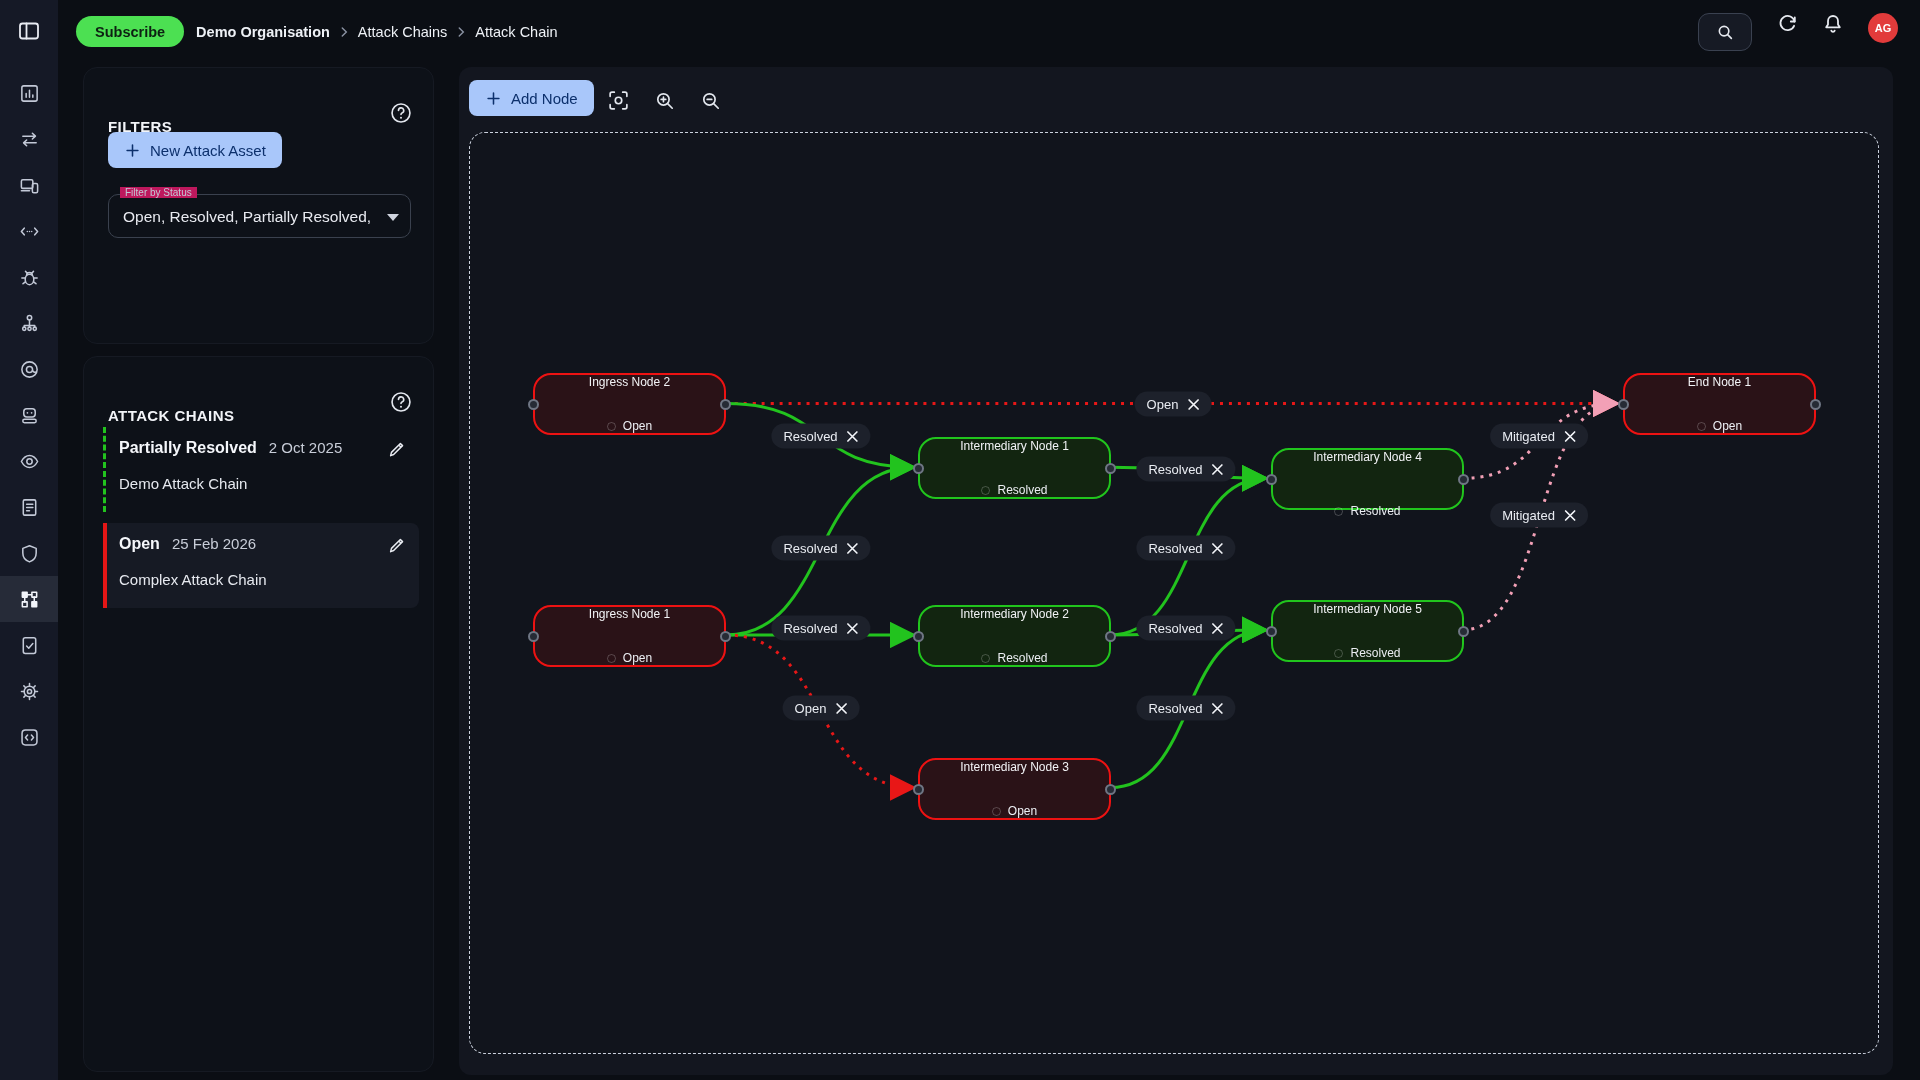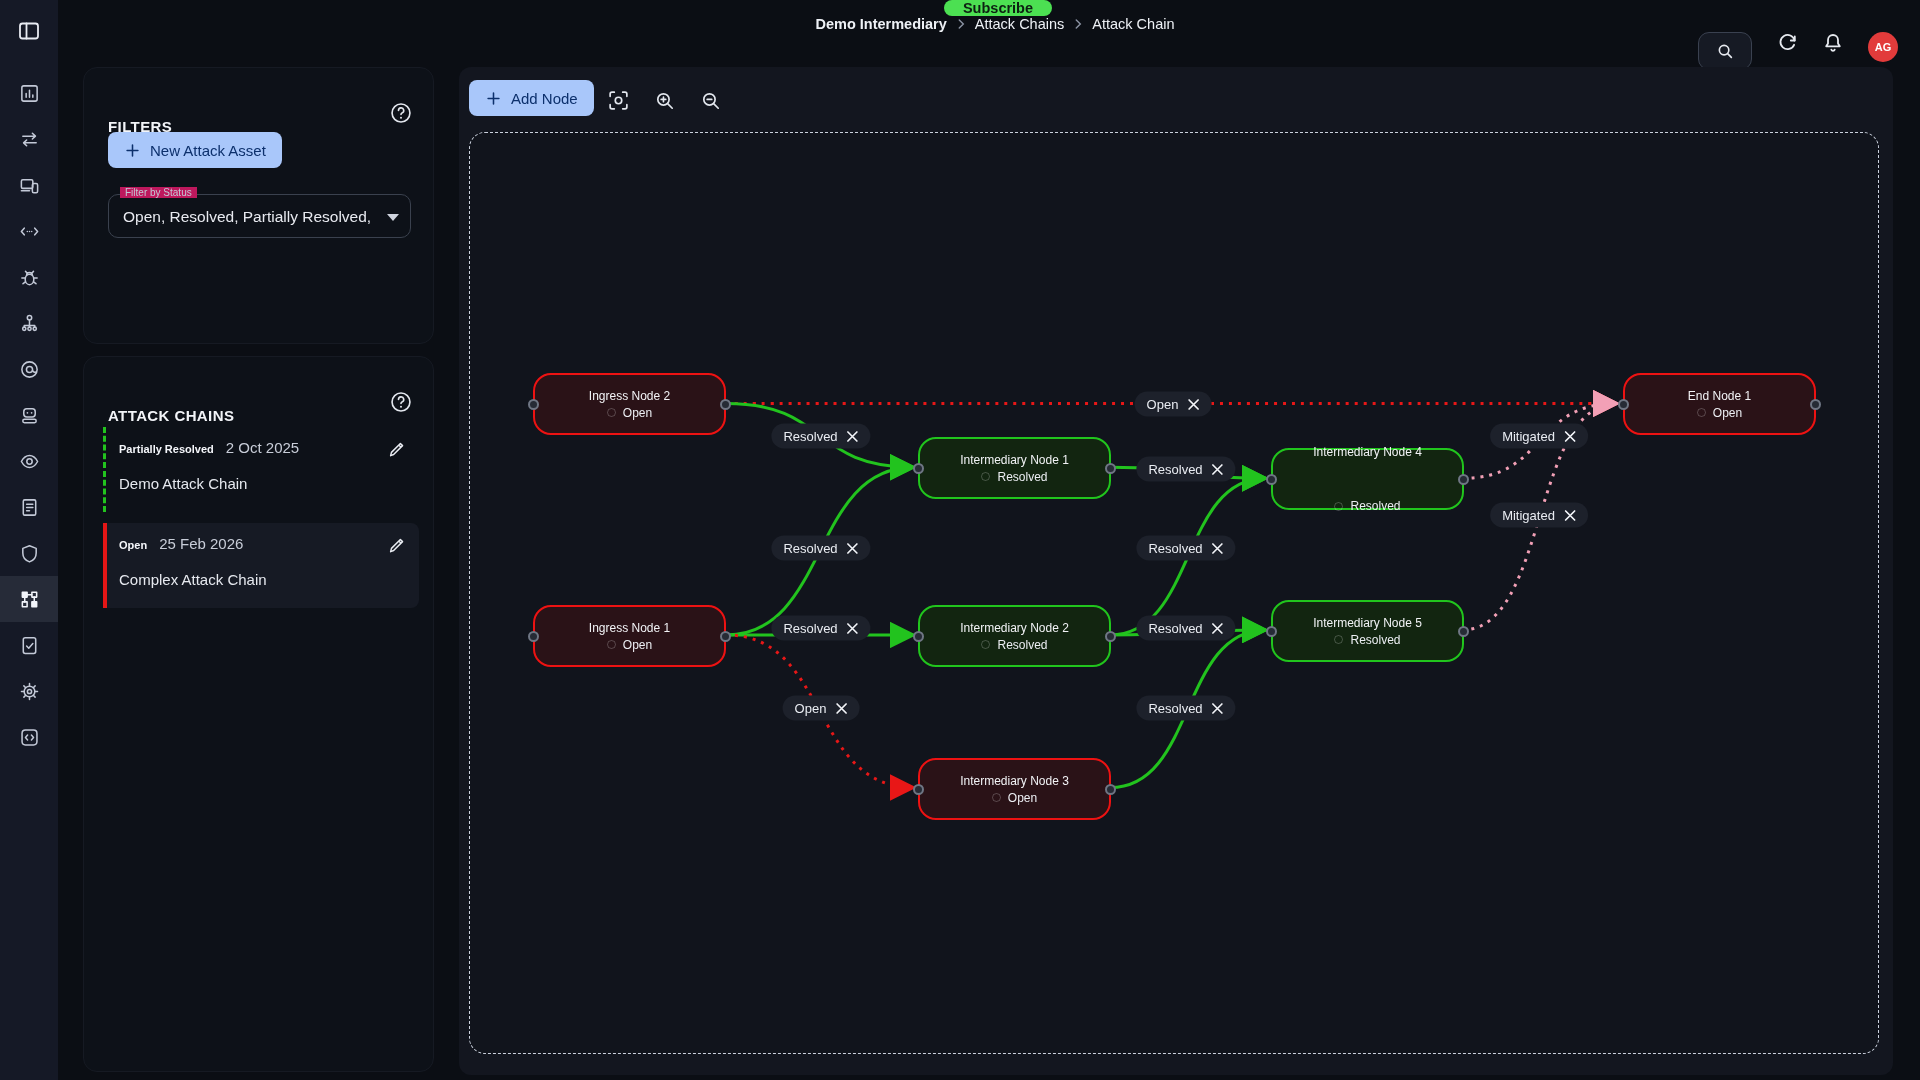--- a/index.html
+++ b/index.html
@@ -1,18 +1,18 @@
 <!DOCTYPE html>
 <html><head>
 <meta charset="utf-8">
 <style>
   * { margin:0; padding:0; box-sizing:border-box; }
   html,body { width:1920px; height:1080px; overflow:hidden; }
   body { background:#0b0e14; font-family:"Liberation Sans", sans-serif; color:#e9ecf2; position:relative; }
-  .abs { position:absolute;flex-direction:column; }
+  .abs { position:absolute; }
   svg.ic { display:block; fill:none; stroke:#c3c9d7; stroke-width:1.6; stroke-linecap:round; stroke-linejoin:round; }
 
   
   #sidebar { left:0; top:0; width:58px; height:1080px; background:#151926; }
   #sidebar-toggle { left:17px; top:19px; width:24px; height:24px; cursor:pointer; }
   .nav { left:0; top:70px; width:58px; }
   .nav-item { width:58px; height:46px; display:flex; align-items:center; justify-content:center; cursor:pointer; }
   .nav-item.active { background:#262b38; }
   .nav-item.active svg.ic { stroke:#f2f5fb; }
 
@@ -39,33 +39,33 @@
   .field { position:absolute; left:24px; width:303px; height:44px; border:1px solid #3a414e; border-radius:10px; }
   .field-label { position:absolute; top:-8px; left:11px; background:#be185d; padding:0 5px; font-size:10px; color:#c3c9d6; }
   .field-value { position:absolute; left:14px; top:0; height:44px; right:34px; display:flex; align-items:center; font-size:15.5px; color:#e8eaf0; white-space:nowrap; overflow:hidden; }
   .caret { position:absolute; right:11px; top:19px; width:0; height:0; border-left:6px solid transparent; border-right:6px solid transparent; border-top:7px solid #cfd4de; }
   .chain-item { position:absolute; left:19px; width:316px; height:85px; cursor:pointer; }
   .chain-item .bar { position:absolute; left:0; top:0; bottom:0; width:0; }
   .chain-item.dashed .bar { border-left:3px dashed #22c31e; }
   .chain-item.selected { background:#161a24; border-radius:3px 8px 8px 3px; }
   .chain-item.selected .bar { border-left:4px solid #e51616; }
   .chain-row1 { position:absolute; left:16px; top:12px; right:44px; display:flex; align-items:baseline; gap:12px; }
-  .chain-status { font-size:11px; font-weight:700; color:#f5f7fb; }
+  .chain-status { font-size:16px; font-weight:700; color:#f5f7fb; }
   .chain-date { font-size:15px; color:#c8cdd8; }
   .chain-name { position:absolute; left:16px; top:48px; font-size:15px; color:#e6e9ef; }
   .chain-edit { position:absolute; right:12px; top:12px; cursor:pointer; }
 
   
   #main-card { left:459px; top:67px; width:1434px; height:1008px; background:#13161f; border-radius:12px; }
   #add-node-btn { position:absolute; left:10px; top:13px; }
   .tool-icon { position:absolute; top:22px; cursor:pointer; }
   #graph-canvas { position:absolute; left:10px; top:65px; width:1410px; height:922px; border:1.5px dashed #ccd2de; border-radius:16px; background:#11141c; }
   #edges-svg { position:absolute; left:0; top:0; width:100%; height:100%; }
 
-  .gnode { position:absolute; width:193px; height:62px; border-radius:18px; border:2px solid; display:flex; flex-direction:column; align-items:center; justify-content:center; gap:3px; cursor:grab; }
+  .gnode { position:absolute; width:193px; height:62px; border-radius:18px; border:2px solid; display:flex; flex-direction:column; align-items:center; justify-content:space-between; gap:3px; cursor:grab; }
   .gnode.open { border-color:#ee1212; background:#2a1217; }
   .gnode.resolved { border-color:#21c51d; background:#122510; }
   .gnode-title { font-size:12px; color:#f2f3f6; }
   .gnode-status { font-size:12px; color:#eceef3; display:flex; align-items:center; }
   .sdot { width:9px; height:9px; border-radius:50%; border:1px solid rgba(255,255,255,.22); margin-right:7px; }
   .handle { position:absolute; top:50%; width:11px; height:11px; margin-top:-5.5px; border-radius:50%; background:#262b35; border:2px solid #6f7684; cursor:crosshair; }
   .handle.hl { left:-7px; } .handle.hr { right:-7px; }
 
   .edge-label { position:absolute; transform:translate(-50%,-50%); background:#1d212b; border-radius:14px; padding:5px 12px; display:inline-flex; align-items:center; gap:9px; font-size:13px; color:#e9ecf2; white-space:nowrap; cursor:pointer; }
   .edge-label .xicon { display:block; cursor:pointer; }
@@ -181,21 +181,21 @@
           <rect x="3.2" y="3.2" width="15.6" height="15.6" rx="3.5"></rect>
           <path d="M9 8.5 L6.8 11 L9 13.5 M13 8.5 L15.2 11 L13 13.5"></path>
         </svg>
       </div>
   </nav>
 </aside>
 
 <header id="topbar" class="abs">
   <div id="subscribe">Subscribe</div>
   <div id="breadcrumb">
-    <span class="crumb root">Demo Intermediary</span>
+    <span class="crumb root">Demo Organisation</span>
     <span class="crumb-sep">
         <svg width="14" height="14" viewBox="0 0 24 24" fill="none" stroke="#8b93a3" stroke-width="2.4" stroke-linecap="round">
           <path d="M9 5 L16 12 L9 19"></path>
         </svg>
       </span>
     <span class="crumb">Attack Chains</span>
     <span class="crumb-sep">
         <svg width="14" height="14" viewBox="0 0 24 24" fill="none" stroke="#8b93a3" stroke-width="2.4" stroke-linecap="round">
           <path d="M9 5 L16 12 L9 19"></path>
         </svg>

